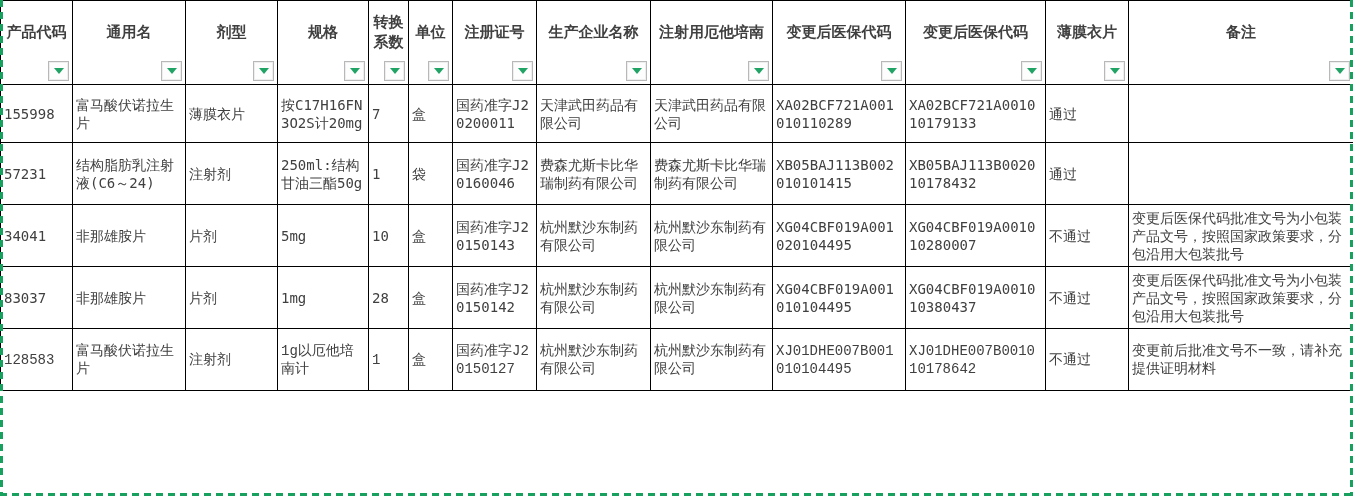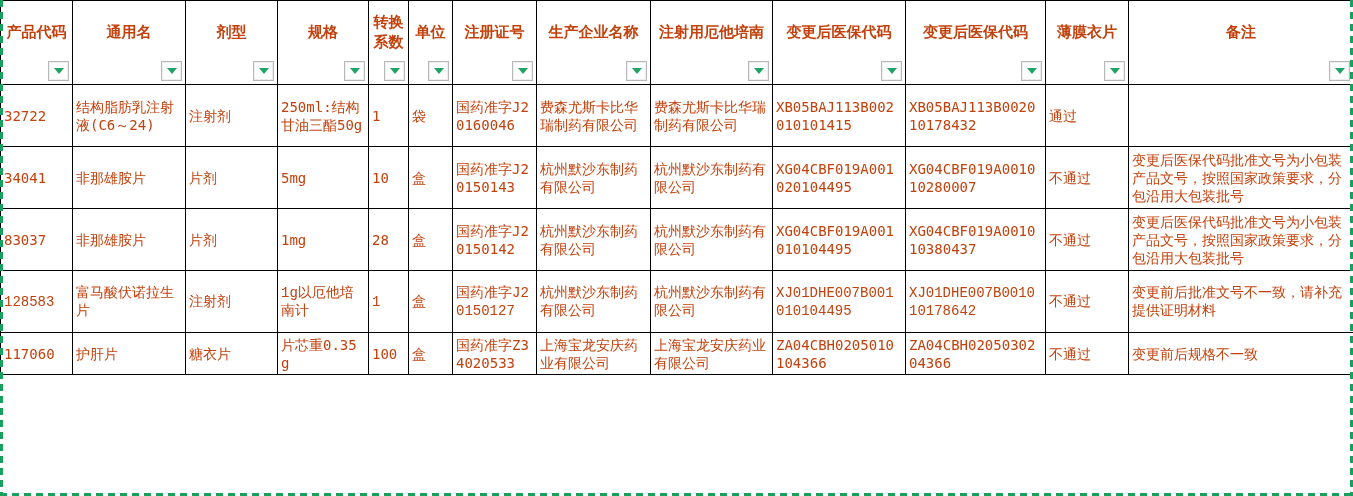--- a/index.html
+++ b/index.html
@@ -2,21 +2,21 @@
 <html><head>
 <meta charset="utf-8">
 <style>
   html,body{margin:0;padding:0;background:#fff;}
   .stage{
     position:relative;
     width:1353px;height:496px;
     overflow:hidden;
     background:#fff;
     font-family:"DejaVu Sans Mono","DejaVu Sans",sans-serif;
-    color:#c2410c;
+    color:#404040;
   }
   table.grid{
     border-collapse:collapse;
     table-layout:fixed;
     width:1353px;
     margin:0;
   }
   .grid th,.grid td{
     border:1px solid #000;
     padding:1px 3px;
@@ -127,22 +127,37 @@
             </span></th>
           <th><span class="hlabel">薄膜衣片</span><span class="filter-btn">
               <span class="tri"></span>
             </span></th>
           <th><span class="hlabel">备注</span><span class="filter-btn">
               <span class="tri"></span>
             </span></th>
         </tr>
       </thead>
     <tbody>
+        <tr style="height: 58px;">
+          <td>155998</td>
+          <td>富马酸伏诺拉生片</td>
+          <td>薄膜衣片</td>
+          <td>按C17H16FN3O2S计20mg</td>
+          <td>7</td>
+          <td>盒</td>
+          <td>国药准字J20200011</td>
+          <td>天津武田药品有限公司</td>
+          <td>天津武田药品有限公司</td>
+          <td>XA02BCF721A001010110289</td>
+          <td>XA02BCF721A001010179133</td>
+          <td>通过</td>
+          <td></td>
+        </tr>
         <tr style="height: 62px;">
-          <td>32722</td>
+          <td>57231</td>
           <td>结构脂肪乳注射液(C6～24)</td>
           <td>注射剂</td>
           <td>250ml:结构甘油三酯50g</td>
           <td>1</td>
           <td>袋</td>
           <td>国药准字J20160046</td>
           <td>费森尤斯卡比华瑞制药有限公司</td>
           <td>费森尤斯卡比华瑞制药有限公司</td>
           <td>XB05BAJ113B002010101415</td>
           <td>XB05BAJ113B002010178432</td>
@@ -187,33 +202,18 @@
           <td>1</td>
           <td>盒</td>
           <td>国药准字J20150127</td>
           <td>杭州默沙东制药有限公司</td>
           <td>杭州默沙东制药有限公司</td>
           <td>XJ01DHE007B001010104495</td>
           <td>XJ01DHE007B001010178642</td>
           <td>不通过</td>
           <td>变更前后批准文号不一致，请补充提供证明材料</td>
         </tr>
-        <tr style="height: 42px;">
-          <td>117060</td>
-          <td>护肝片</td>
-          <td>糖衣片</td>
-          <td>片芯重0.35g</td>
-          <td>100</td>
-          <td>盒</td>
-          <td>国药准字Z34020533</td>
-          <td>上海宝龙安庆药业有限公司</td>
-          <td>上海宝龙安庆药业有限公司</td>
-          <td>ZA04CBH0205010104366</td>
-          <td>ZA04CBH0205030204366</td>
-          <td>不通过</td>
-          <td>变更前后规格不一致</td>
-        </tr>
       </tbody>
   </table>
   <div class="pb pb-left"></div>
   <div class="pb pb-right"></div>
   <div class="pb pb-bottom"></div>
 </div>
 
 </body></html>

